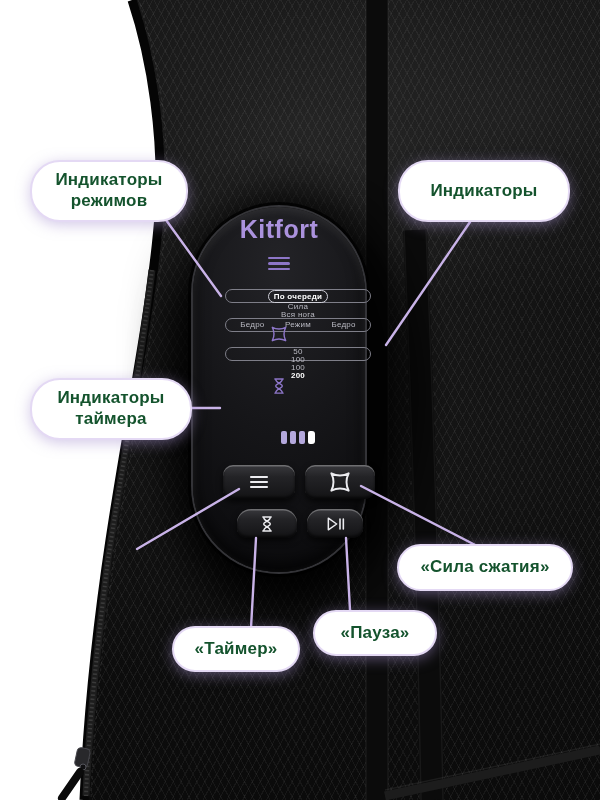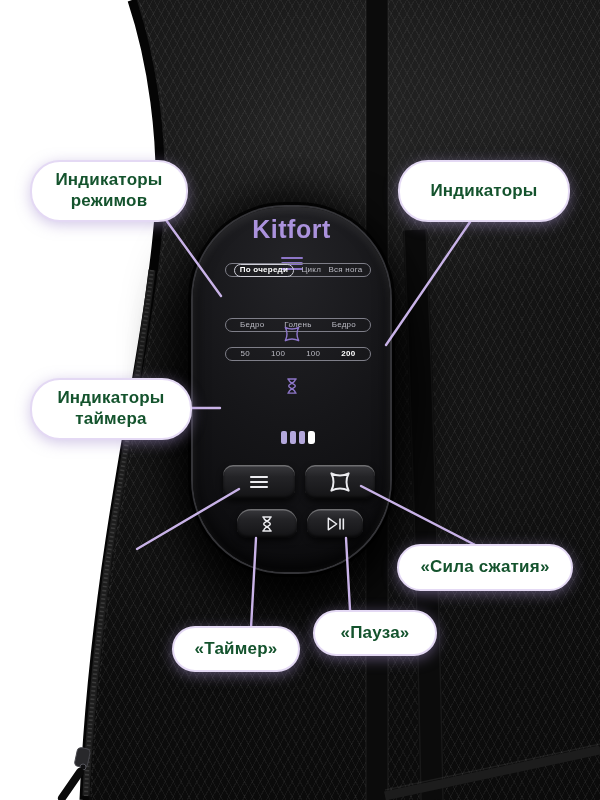--- a/index.html
+++ b/index.html
@@ -17,21 +17,21 @@
       repeating-linear-gradient(62deg, rgba(255,255,255,.05) 0 1px, transparent 1px 7px),
       repeating-linear-gradient(-62deg, rgba(255,255,255,.05) 0 1px, transparent 1px 7px),
       linear-gradient(180deg,#161616 0%,#101010 45%,#0b0b0b 100%);
     clip-path:polygon(132px 0,600px 0,600px 800px,84px 800px,88px 740px,97px 660px,
       108px 560px,122px 460px,138px 360px,152px 270px,162px 190px,160px 120px,148px 50px);
   }
   .fabric-detail{position:absolute;inset:0;z-index:10;pointer-events:none;}
 
   
   .device{
-    position:absolute;left:193px;top:207px;width:197px;height:365px;z-index:20;
+    position:absolute;left:193px;top:207px;width:172px;height:365px;z-index:20;
     border-radius:92px;
     background:radial-gradient(140% 115% at 50% 16%, #232327 0%, #161619 38%, #0a0a0c 78%);
     box-shadow:
       0 0 0 2px rgba(135,135,145,.38),
       0 0 0 5px rgba(0,0,0,.75),
       0 26px 55px 10px rgba(0,0,0,.88),
       inset 0 3px 8px rgba(255,255,255,.10),
       inset 0 -8px 16px rgba(0,0,0,.75);
   }
   .brand{position:absolute;top:8px;left:0;width:100%;text-align:center;
@@ -40,21 +40,21 @@
     display:flex;flex-direction:column;gap:3px;}
   .menu-indicator i{display:block;width:22px;height:2.4px;border-radius:2px;background:#8d76c8;}
   .ind-row{
     position:absolute;left:32px;width:146px;height:14px;box-sizing:border-box;
     border:1px solid #7e7e88;border-radius:8px;
     display:flex;align-items:center;justify-content:space-around;
     font-size:8px;letter-spacing:.25px;color:#b9b9c2;line-height:1;padding:0 4px;
   }
   .ind-row .active{color:#fff;font-weight:bold;}
   .seg-pill{border:1px solid #cfcfd8;border-radius:7px;padding:1.5px 5px;}
-  .row1{top:56px;} .row2{top:88px;margin-top:23px;} .row3{top:140px;} .row4{top:193px;}
+  .row1{top:82px;flex-direction:column;} .row2{top:88px;margin-top:23px;} .row3{top:140px;flex-direction:column;} .row4{top:193px;}
   .screen-icon{position:absolute;left:50%;transform:translateX(-50%);}
   .comp-pos{top:117px;} .hour-pos{top:168px;}
   .leds{position:absolute;left:88px;top:224px;display:flex;gap:3px;align-items:flex-end;}
   .led{width:6px;height:13px;border-radius:2px;background:#b4a8dc;}
   .led.white{background:#fff;width:7px;border-radius:2px 3px 3px 2px;}
   .btn{
     position:absolute;display:flex;align-items:center;justify-content:center;cursor:pointer;
     background:linear-gradient(180deg,#39393d 0%, #232326 35%, #131315 100%);
     border-radius:10px;
     box-shadow:inset 0 1.5px 0 rgba(255,255,255,.28), inset 0 -2px 3px rgba(0,0,0,.65),
@@ -132,27 +132,27 @@
     <div class="brand">Kitfort</div>
 
     <div class="menu-indicator">
       <i></i>
         <i></i>
         <i></i>
     </div>
 
     <div class="ind-row row1">
       <span class="active seg-pill">По очереди</span>
-      <span>Цикл</span>
+      <span>Сила</span>
       <span>Вся нога</span>
     </div>
 
     <div class="ind-row row2">
       <span>Бедро</span>
-      <span>Голень</span>
+      <span>Режим</span>
       <span>Бедро</span>
     </div>
 
     <svg class="screen-icon comp-pos" width="20" height="20" viewBox="0 0 24 24">
       <path d="M4 4 Q12 8 20 4 Q16 12 20 20 Q12 16 4 20 Q8 12 4 4 Z" fill="none" stroke="#8d76c8" stroke-width="1.7" stroke-linejoin="round"></path>
     </svg>
 
     <div class="ind-row row3">
       <span>50</span>
       <span>100</span>

